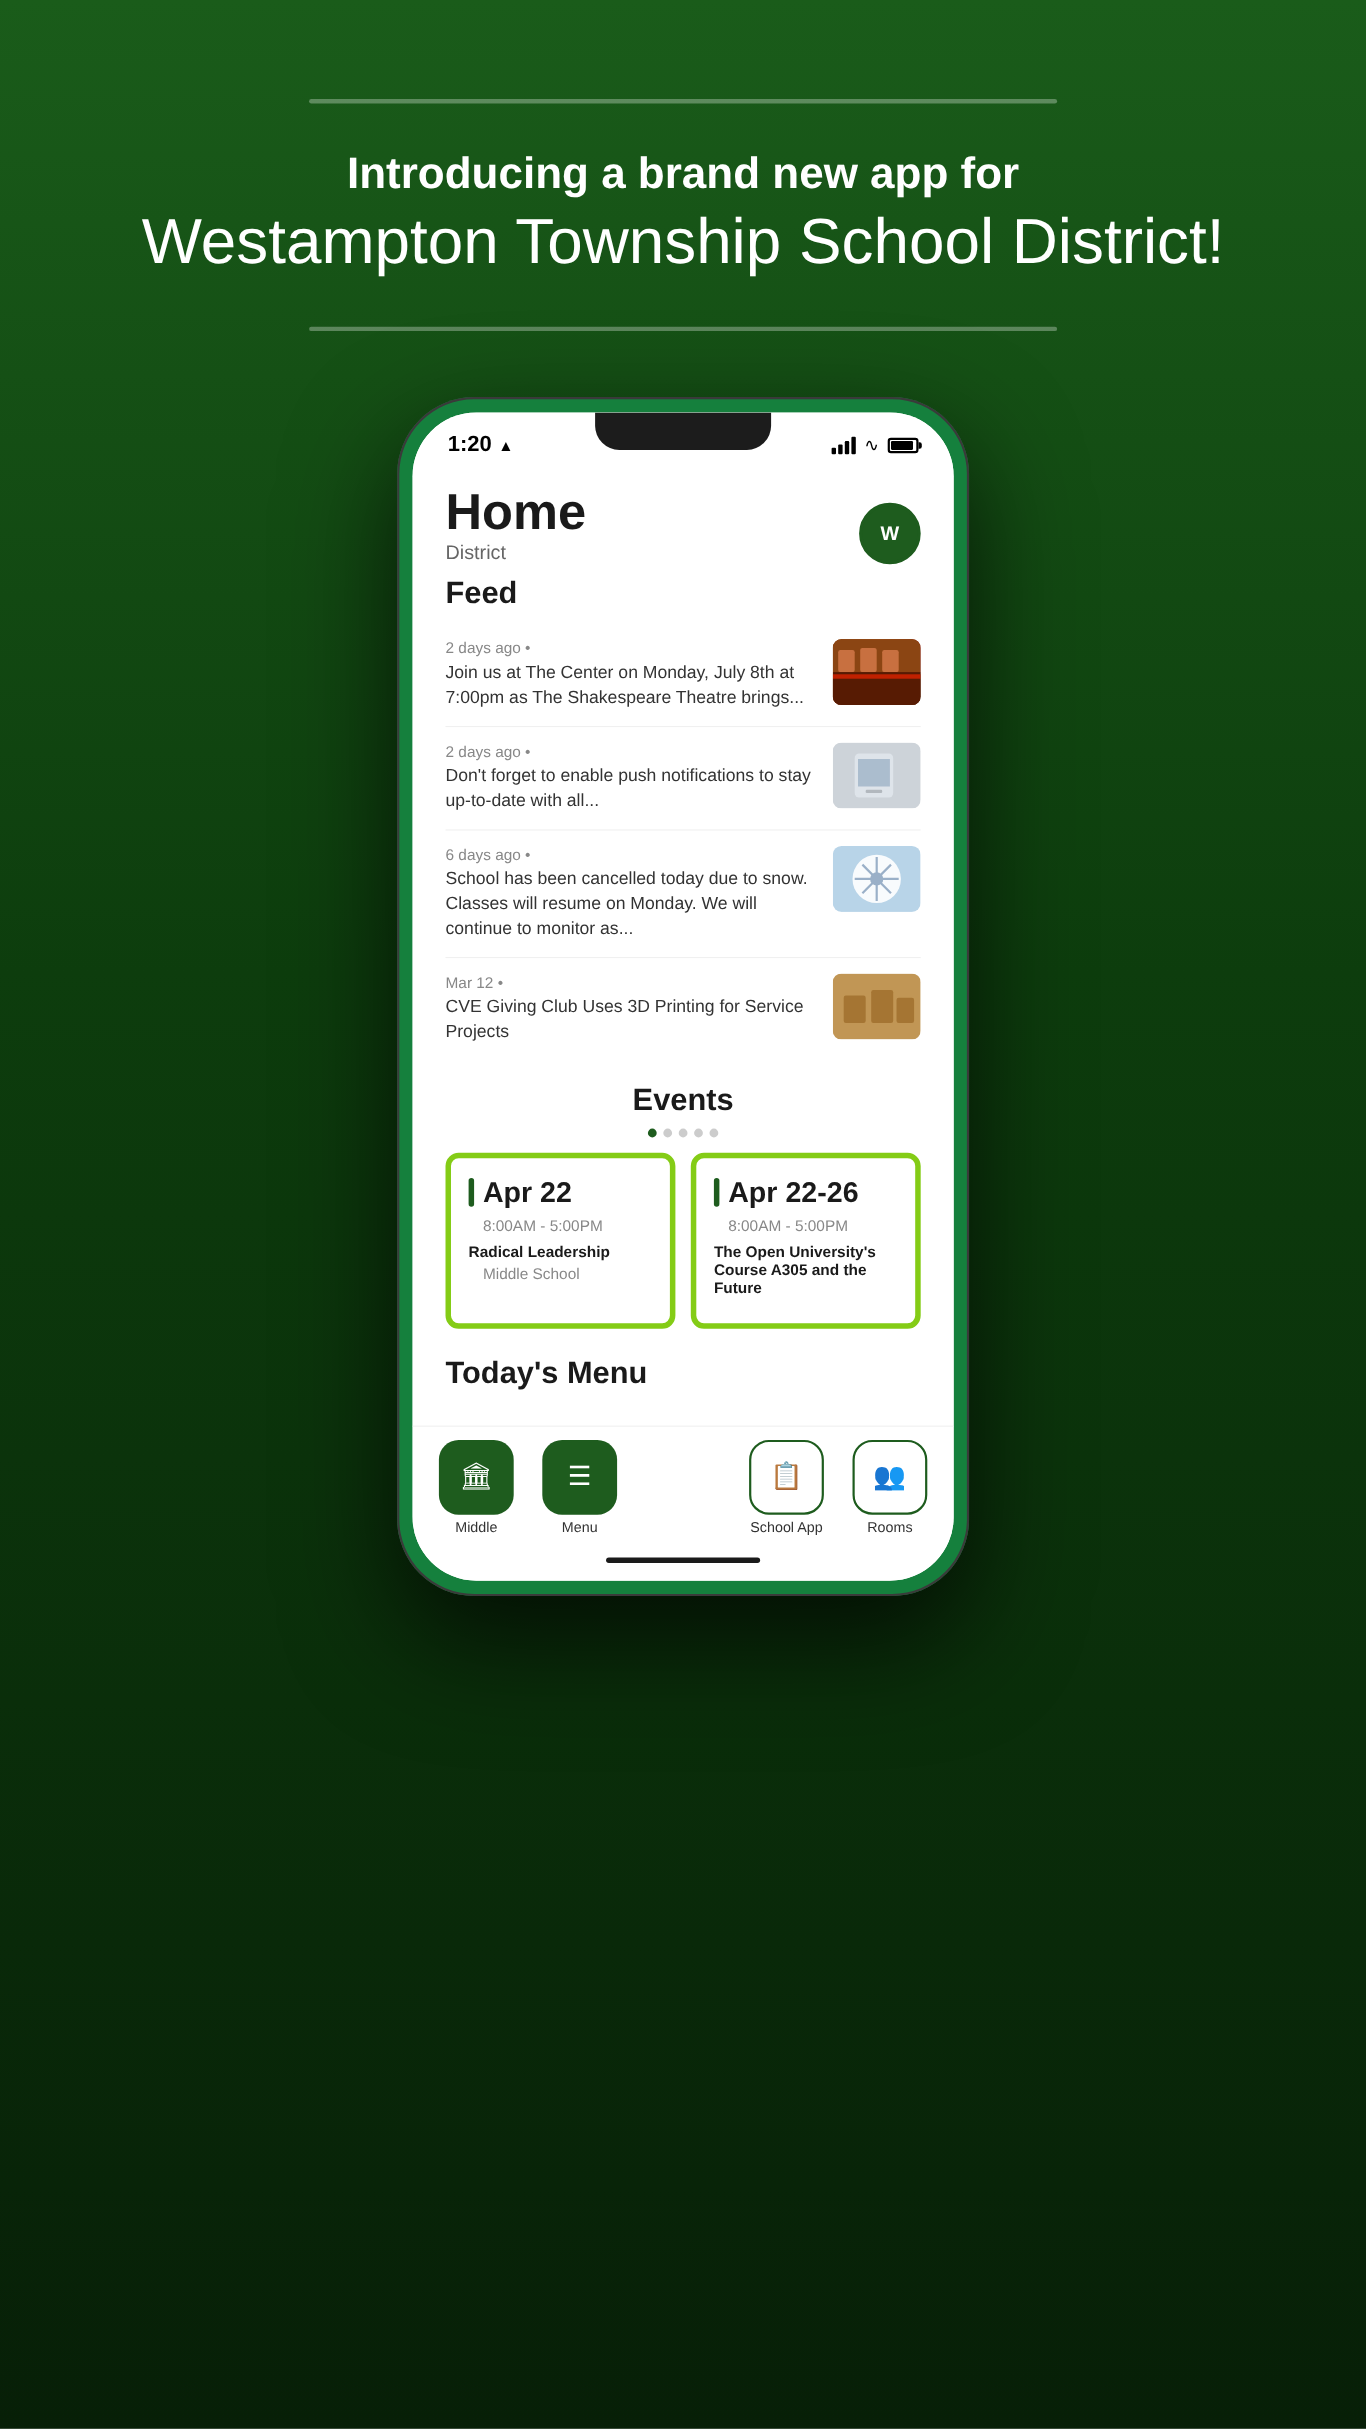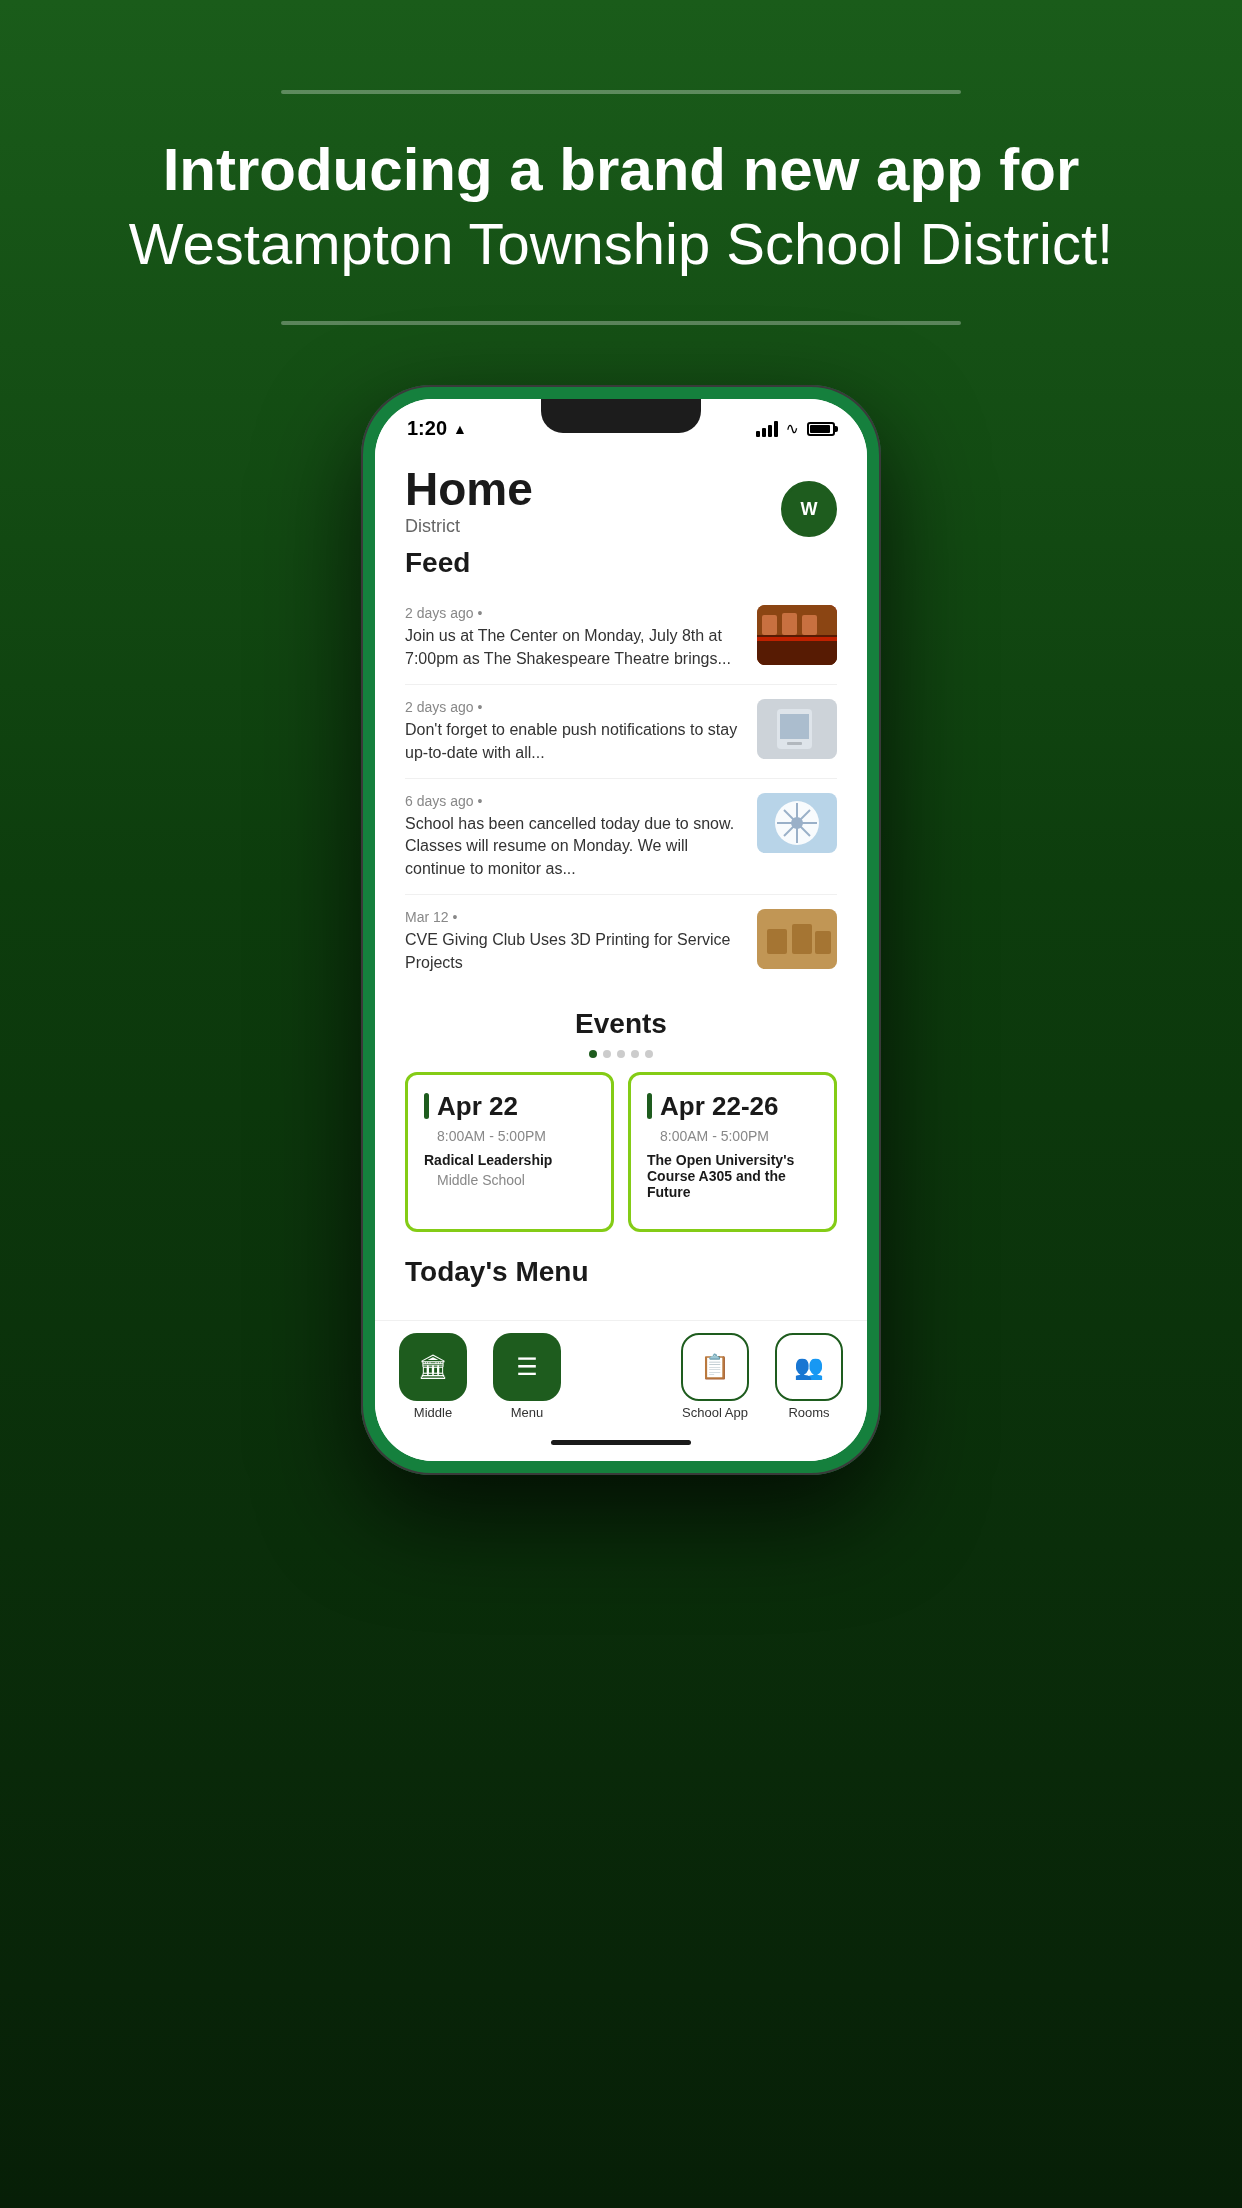--- a/index.html
+++ b/index.html
@@ -23,21 +23,21 @@
       margin-top: 90px;
     }
 
     .headline {
       text-align: center;
       margin-top: 40px;
       padding: 0 60px;
     }
 
     .headline-bold {
-      font-size: 60px;
+      font-size: 40px;
       font-weight: 800;
       color: #ffffff;
       line-height: 1.2;
     }
 
     .headline-regular {
       font-size: 58px;
       font-weight: 400;
       color: #ffffff;
       line-height: 1.3;
@@ -292,21 +292,21 @@
       background: #1e5c1e;
     }
 
     .events-row {
       display: flex;
       gap: 14px;
     }
 
     .event-card {
       flex: 1;
-      border: 3px solid #84cc16;
+      border: 5px solid #84cc16;
       border-radius: 12px;
       padding: 16px;
       min-height: 160px;
     }
 
     .event-date {
       font-size: 26px;
       font-weight: 800;
       color: #1a1a1a;
       display: flex;

